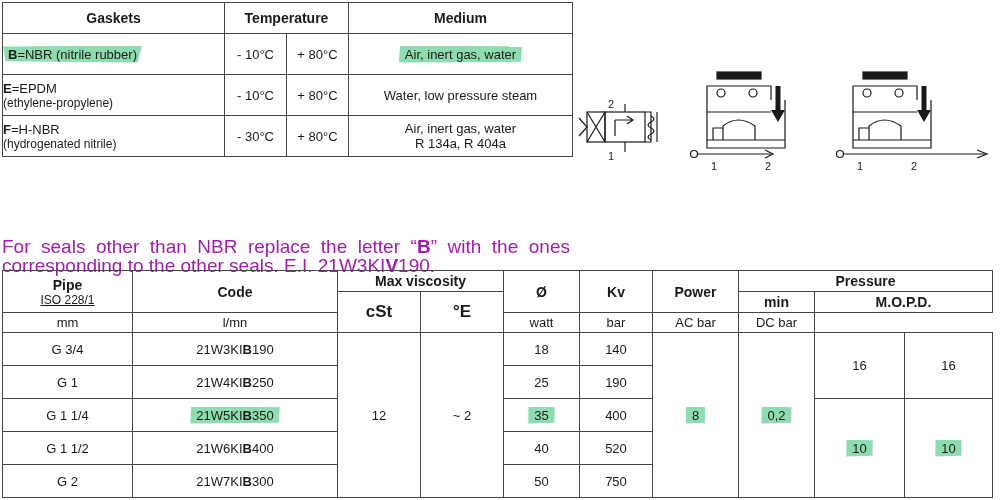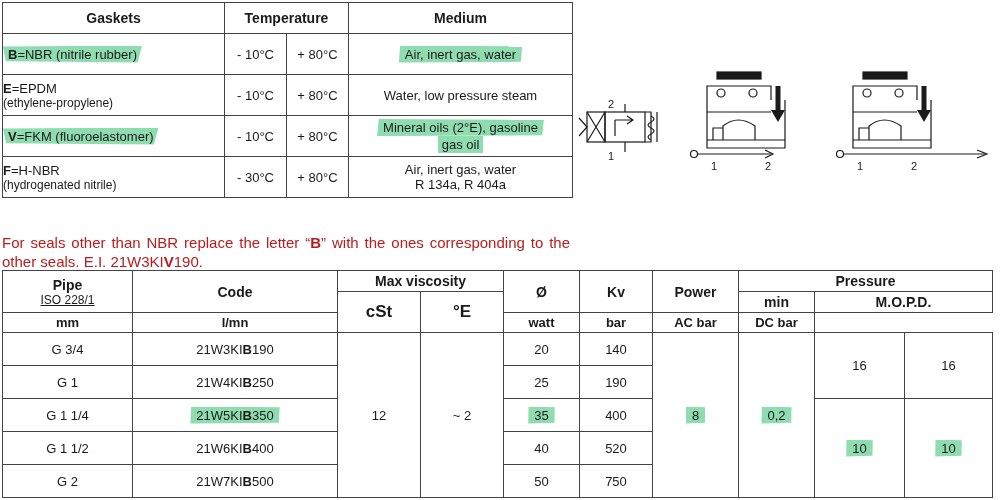--- a/index.html
+++ b/index.html
@@ -71,24 +71,24 @@
     display: inline-block;
     clip-path: polygon(1% 0%, 100% 5%, 99% 96%, 0% 100%);
   }
 
   
   .note {
     position: absolute;
     left: 2px;
     top: 218px;
     width: 568px;
-    font-size: 15px;
+    font-size: 19px;
     line-height: 19px;
     text-align: justify;
-    color: #b91c1c;
+    color: #a21caf;
   }
   .note b { font-weight: bold; }
 
   
   .diagrams {
     position: absolute;
     left: 575px;
     top: 60px;
     width: 420px;
     height: 130px;
@@ -113,21 +113,21 @@
   }
   .specs-table th {
     font-weight: bold;
     font-size: 14px;
   }
   .specs-table .hdr-sub {
     font-weight: bold;
     font-size: 17px;
   }
   .specs-table .unit {
-    font-weight: bold;
+    font-weight: normal;
     font-size: 13px;
   }
   .specs-table td.data {
     height: 28px;
   }
   .iso {
     font-size: 12px;
     font-weight: normal;
     text-decoration: underline;
   }
@@ -168,31 +168,20 @@
       <tr class="row-tall">
         <td class="cell-left">
           <div><span class="gk-letter">E</span><span>=EPDM</span></div>
           <div class="sub">(ethylene-propylene)</div>
         </td>
         <td>- 10°C</td>
         <td>+ 80°C</td>
         <td>Water, low pressure steam</td>
       </tr>
 
-      <tr class="row-tall">
-        <td class="cell-left">
-          <span class="hl-skew"><span class="gk-letter">V</span><span>=FKM (fluoroelastomer)</span></span>
-        </td>
-        <td>- 10°C</td>
-        <td>+ 80°C</td>
-        <td>
-          <div><span class="hl-skew2">Mineral oils (2°E), gasoline</span></div>
-          <div><span class="hl">gas oil</span></div>
-        </td>
-      </tr>
 
       <tr class="row-tall">
         <td class="cell-left">
           <div><span class="gk-letter">F</span><span>=H-NBR</span></div>
           <div class="sub">(hydrogenated nitrile)</div>
         </td>
         <td>- 30°C</td>
         <td>+ 80°C</td>
         <td>
           <div>Air, inert gas, water</div>
@@ -321,21 +310,21 @@
         <th class="unit">DC bar</th>
       </tr>
     </thead>
     <tbody>
 
       <tr>
         <td class="data">G 3/4</td>
         <td class="data"><span>21W3KI</span><span class="codebold">B</span><span>190</span></td>
         <td class="data" rowspan="5">12</td>
         <td class="data" rowspan="5">~ 2</td>
-        <td class="data">20</td>
+        <td class="data">18</td>
         <td class="data">140</td>
         <td class="data" rowspan="5"><span class="hl-skew2">8</span></td>
         <td class="data" rowspan="5"><span class="hl-skew2">0,2</span></td>
         <td class="data" rowspan="2">16</td>
         <td class="data" rowspan="2">16</td>
       </tr>
 
       <tr>
         <td class="data">G 1</td>
         <td class="data"><span>21W4KI</span><span class="codebold">B</span><span>250</span></td>
@@ -354,20 +343,20 @@
 
       <tr>
         <td class="data">G 1 1/2</td>
         <td class="data"><span>21W6KI</span><span class="codebold">B</span><span>400</span></td>
         <td class="data">40</td>
         <td class="data">520</td>
       </tr>
 
       <tr>
         <td class="data">G 2</td>
-        <td class="data"><span>21W7KI</span><span class="codebold">B</span><span>500</span></td>
+        <td class="data"><span>21W7KI</span><span class="codebold">B</span><span>300</span></td>
         <td class="data">50</td>
         <td class="data">750</td>
       </tr>
     </tbody>
   </table>
 
 </div>
 
 </body></html>

